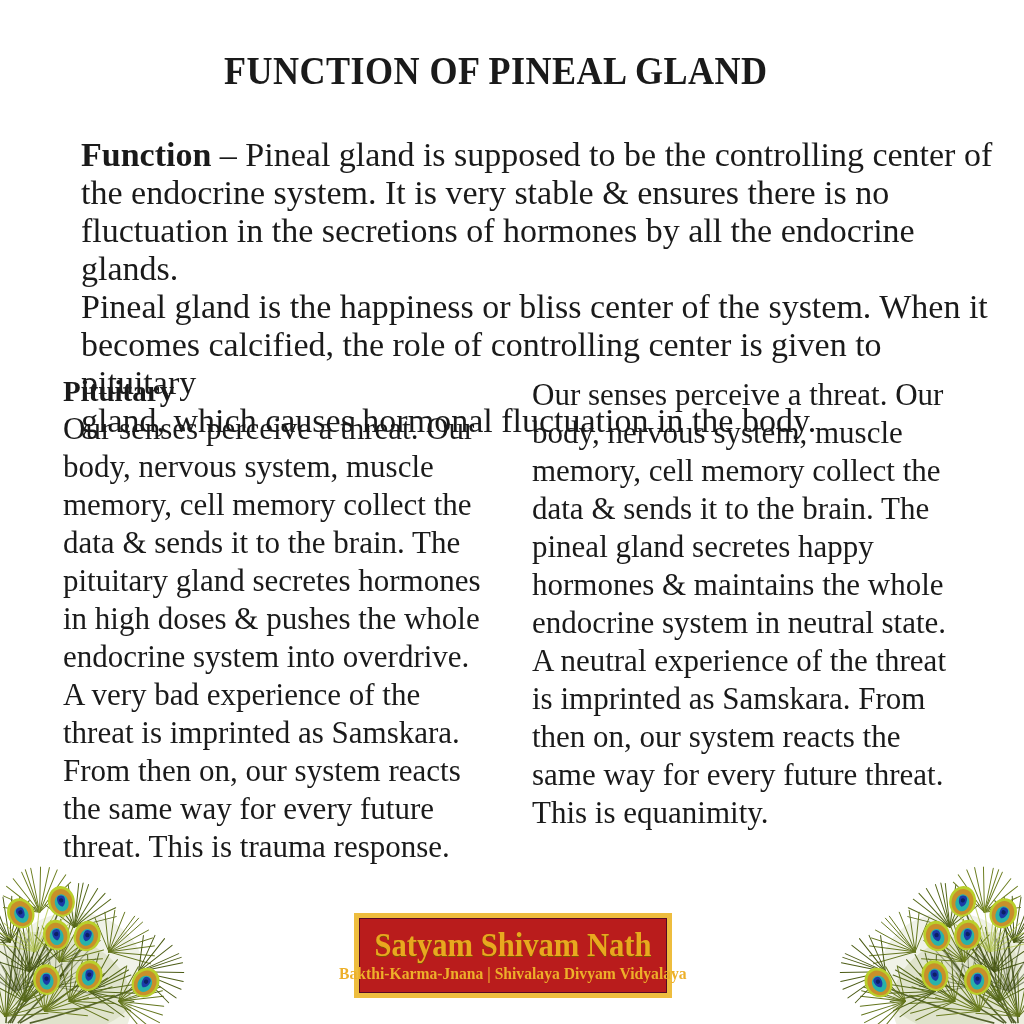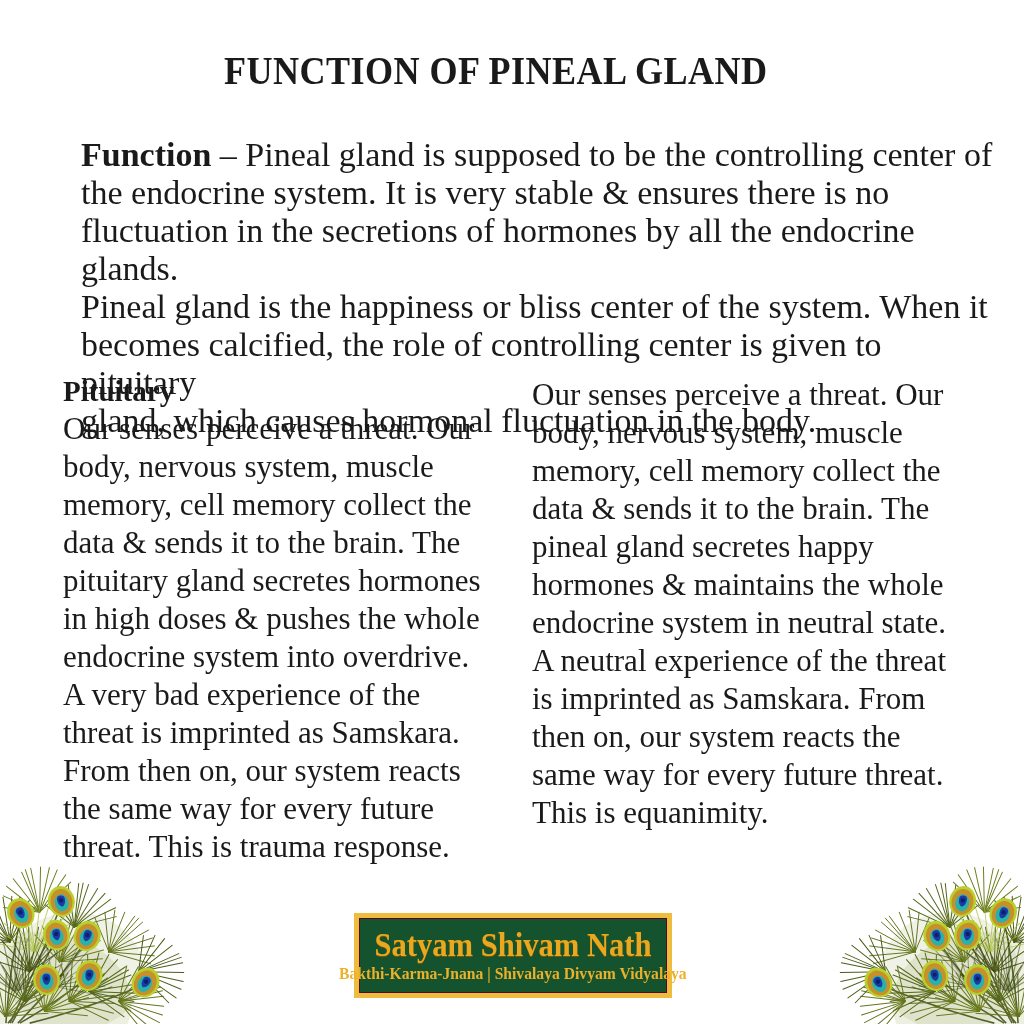--- a/index.html
+++ b/index.html
@@ -22,21 +22,21 @@
   .column{position:absolute;top:374px;}
   .column.left{left:63px;width:466px;}
   .column.right{left:532px;width:460px;}
   .column-heading{font-size:29px;font-weight:bold;line-height:34px;}
   .column-body{font-size:31px;line-height:38px;margin-top:2px;white-space:pre-line;}
   .banner{
     position:absolute;left:354px;top:913px;width:318px;height:85px;
     background:#eebd3e;box-sizing:border-box;padding:5px;
   }
   .banner-inner{
-    width:100%;height:100%;background:#14532d;border:1px solid #550826;
+    width:100%;height:100%;background:#b91c1c;border:1px solid #550826;
     box-sizing:border-box;display:flex;flex-direction:column;
     align-items:center;justify-content:center;
   }
   .banner-name{
     font-size:34px;font-weight:bold;color:#e9a81f;line-height:36px;white-space:nowrap;
     transform:scaleX(0.9);transform-origin:center;
     text-shadow:0 1px 0 #7c5405;
   }
   .banner-tagline{
     font-size:17px;font-weight:bold;color:#edb02a;line-height:21px;white-space:nowrap;

